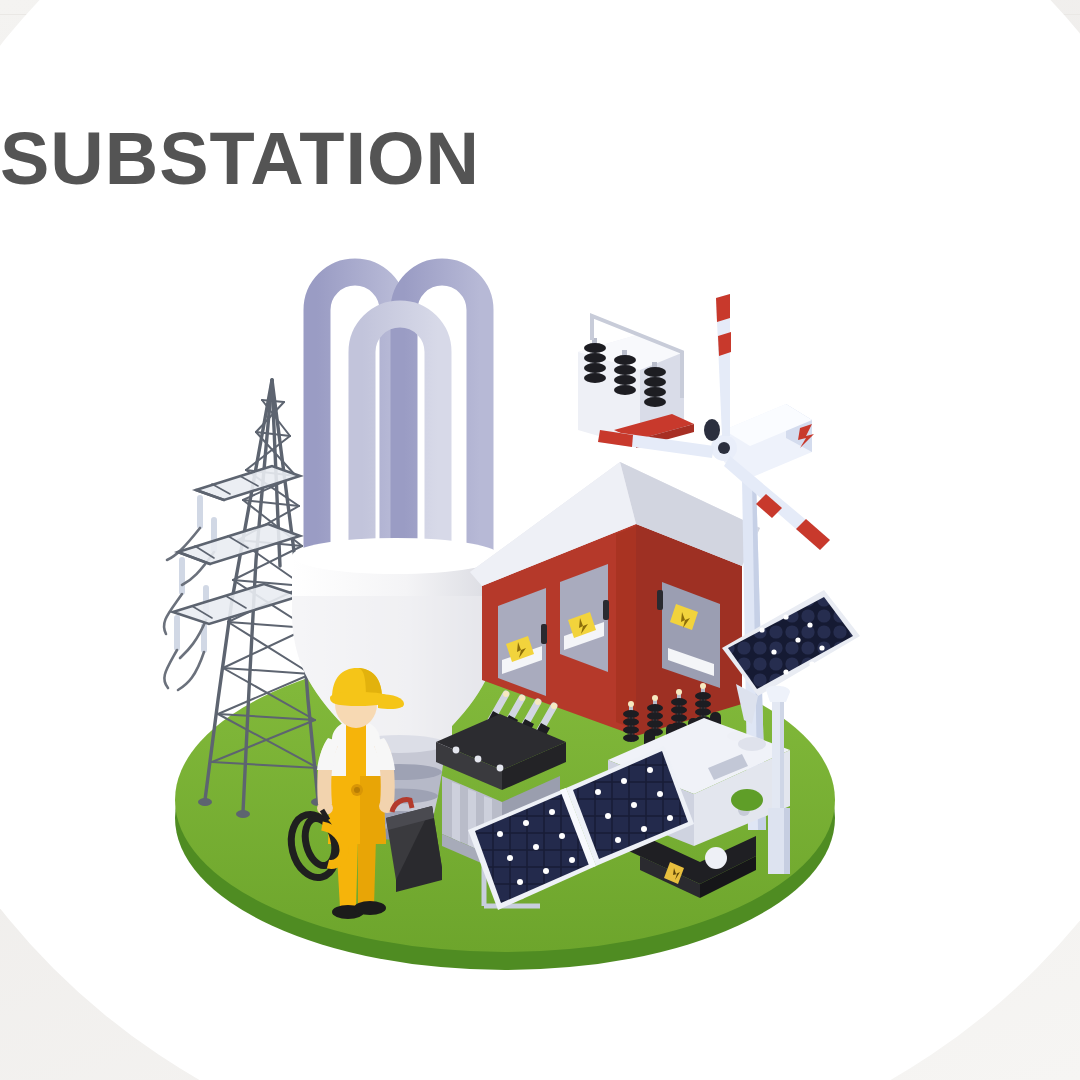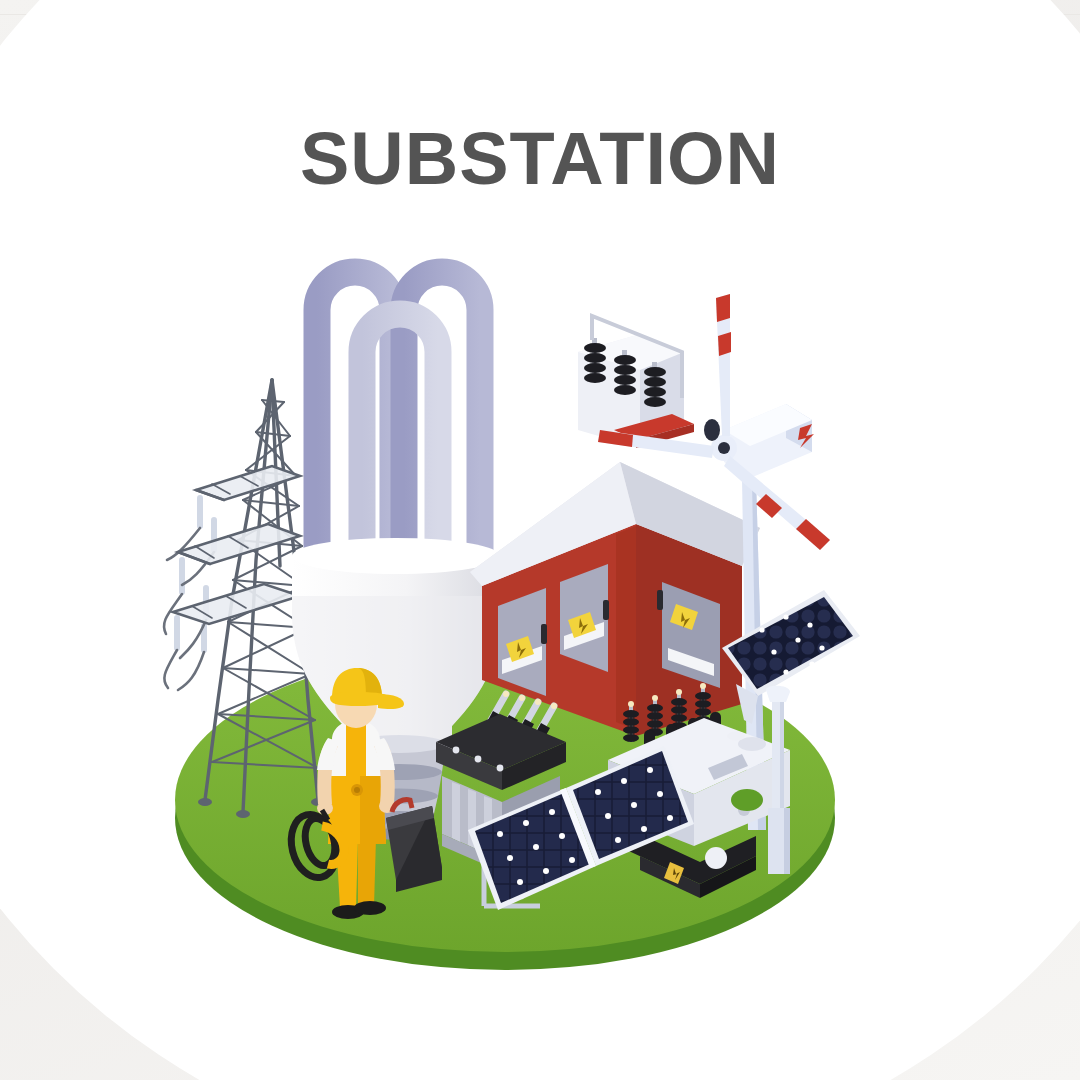--- a/index.html
+++ b/index.html
@@ -19,21 +19,21 @@
                    border:1px solid #f2f0ec;}
   .bd-line1{position:absolute;left:0;top:14px;width:1080px;height:1px;background:#eae8e5;}
   .bd-line2{position:absolute;left:0;top:52px;width:1080px;height:1px;background:#efedea;}
   .bd-spk{position:absolute;width:3px;height:3px;border-radius:50%;background:#e2dfdb;}
 
   
   .circle{position:absolute;left:-150px;top:-218px;width:1390px;height:1390px;
           border-radius:50%;background:#ffffff;}
 
   
-  .title{position:absolute;left:0;top:116px;width:1080px;text-align:center;
+  .title{position:absolute;left:0;top:116px;width:1080px;text-align:left;
          font-size:74px;font-weight:bold;color:#545454;letter-spacing:1px;
          font-family:"Liberation Sans","DejaVu Sans",sans-serif;}
 
   
   .illus{position:absolute;left:0;top:0;width:1080px;height:1080px;}
   .illus svg{display:block;width:1080px;height:1080px;}
 </style>
 </head>
 <body>
 

